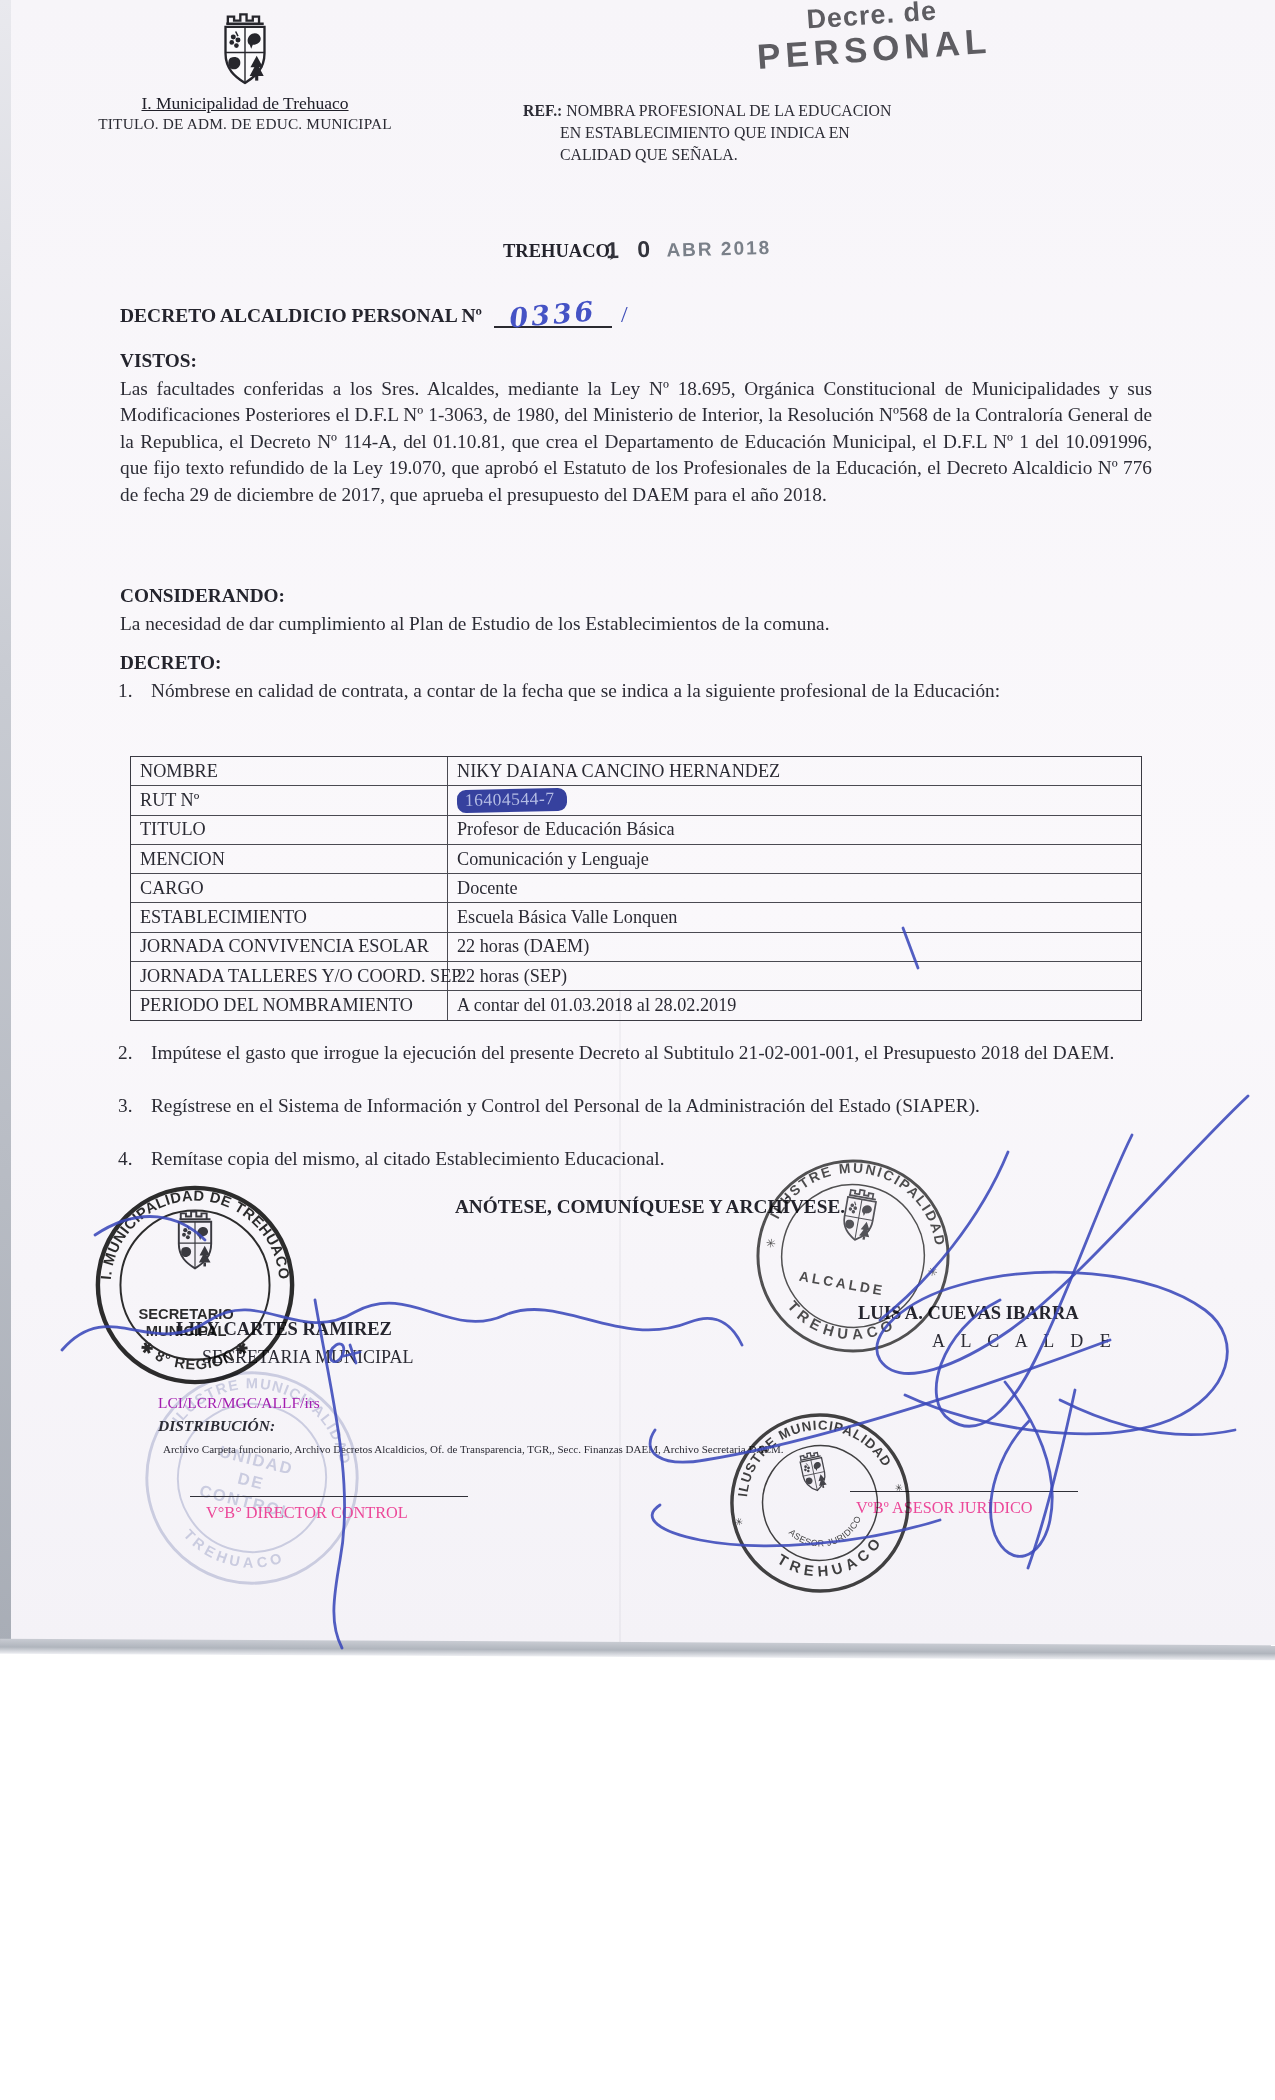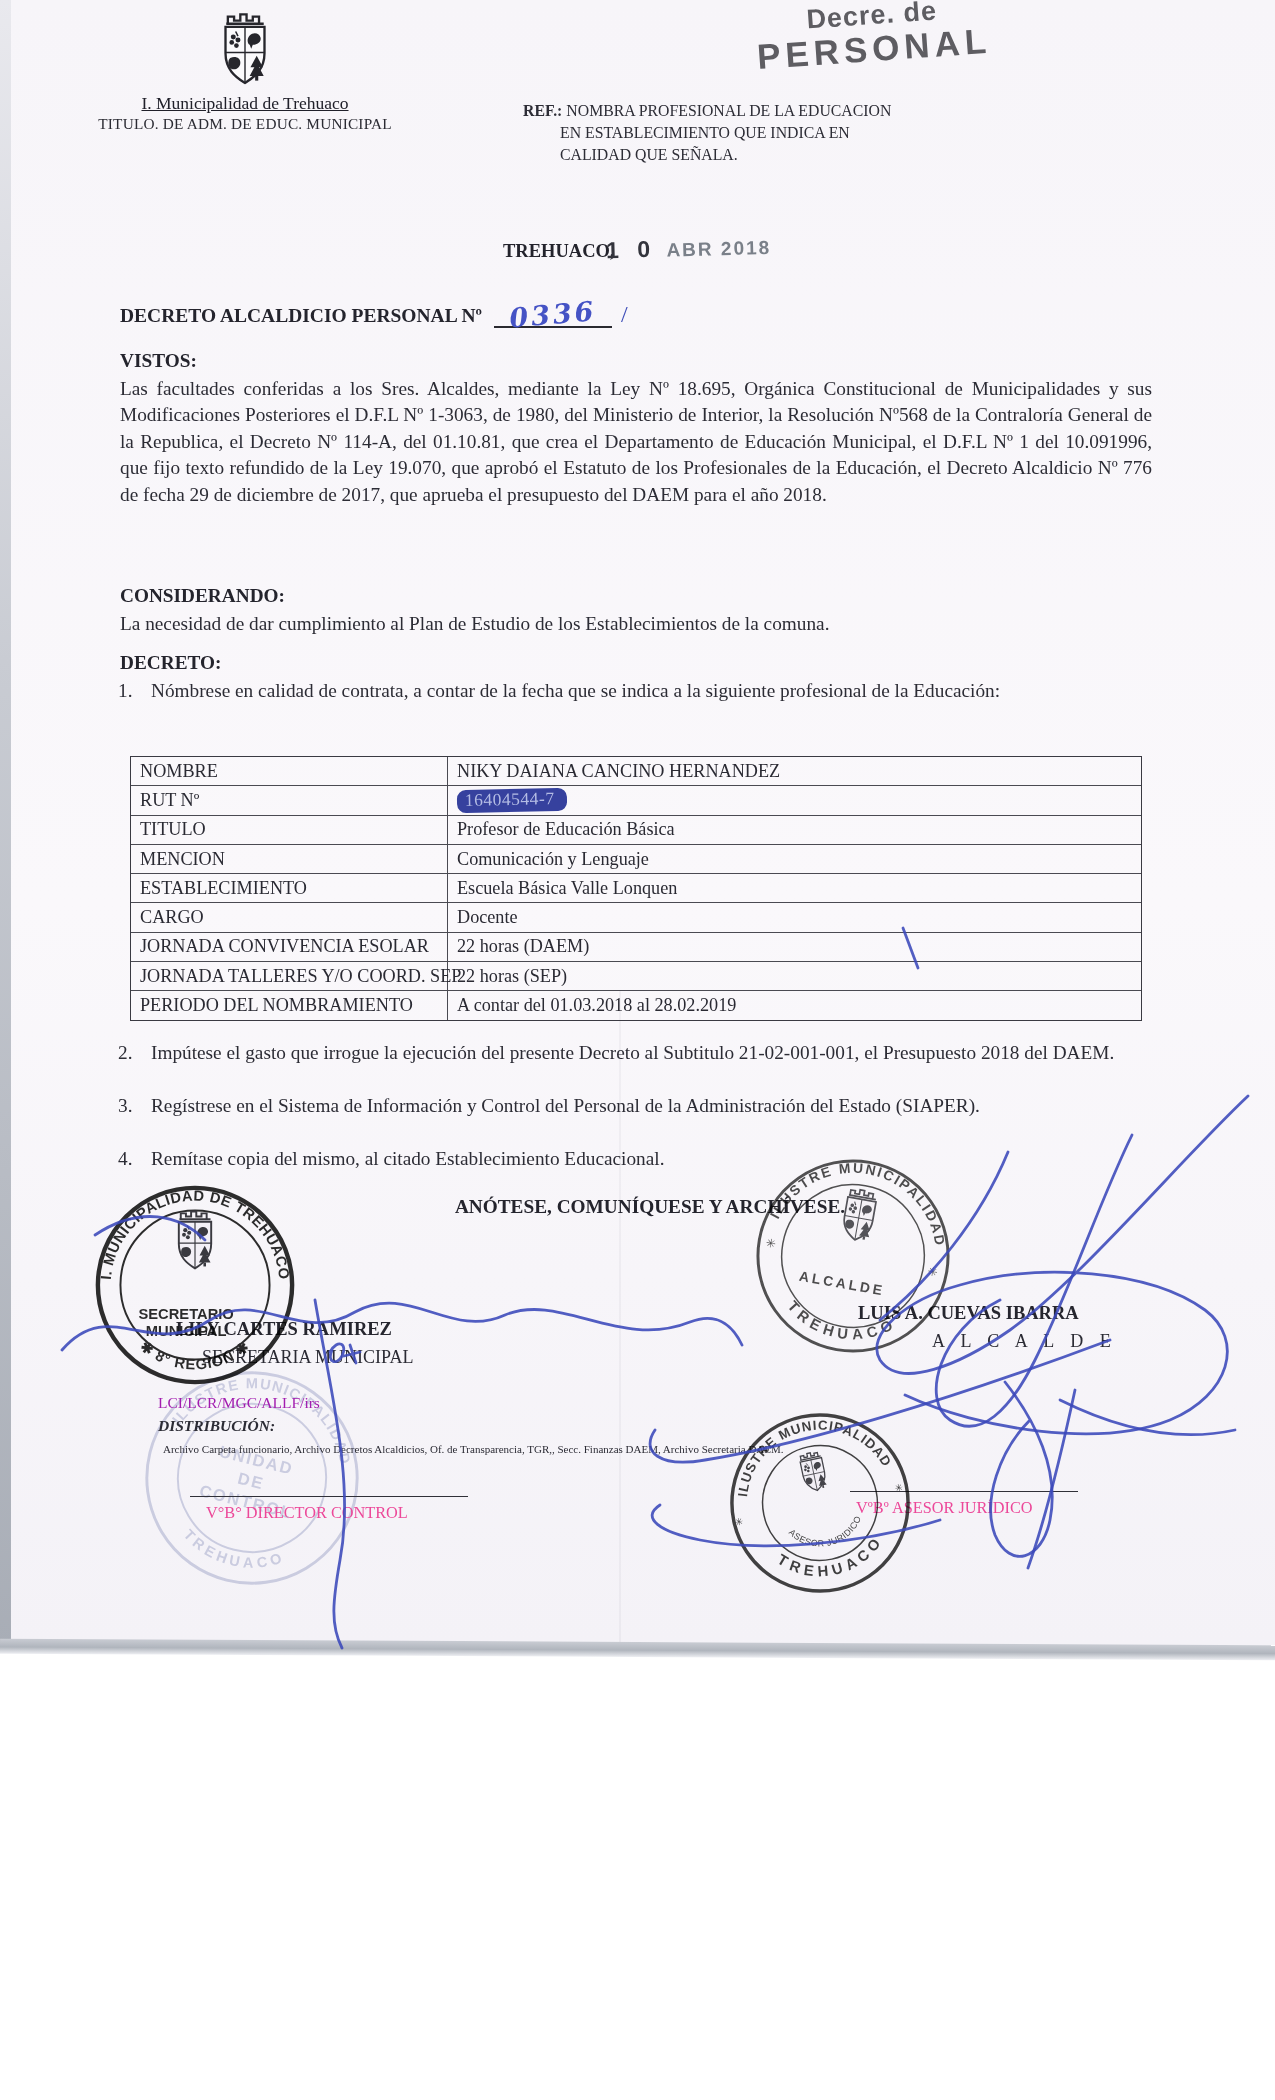--- a/index.html
+++ b/index.html
@@ -168,26 +168,26 @@
     </div>
     <div class="t-row">
       <div class="t-cell t-label">TITULO</div>
       <div class="t-cell">Profesor de Educación Básica</div>
     </div>
     <div class="t-row">
       <div class="t-cell t-label">MENCION</div>
       <div class="t-cell">Comunicación y Lenguaje</div>
     </div>
     <div class="t-row">
+      <div class="t-cell t-label">CARGO</div>
+      <div class="t-cell">Docente</div>
+    </div>
+    <div class="t-row">
       <div class="t-cell t-label">ESTABLECIMIENTO</div>
       <div class="t-cell">Escuela Básica Valle Lonquen</div>
-    </div>
-    <div class="t-row">
-      <div class="t-cell t-label">CARGO</div>
-      <div class="t-cell">Docente</div>
     </div>
     <div class="t-row">
       <div class="t-cell t-label">JORNADA  CONVIVENCIA ESOLAR</div>
       <div class="t-cell">22 horas (DAEM)</div>
     </div>
     <div class="t-row">
       <div class="t-cell t-label">JORNADA  TALLERES  Y/O COORD. SEP</div>
       <div class="t-cell">22 horas (SEP)</div>
     </div>
     <div class="t-row">

